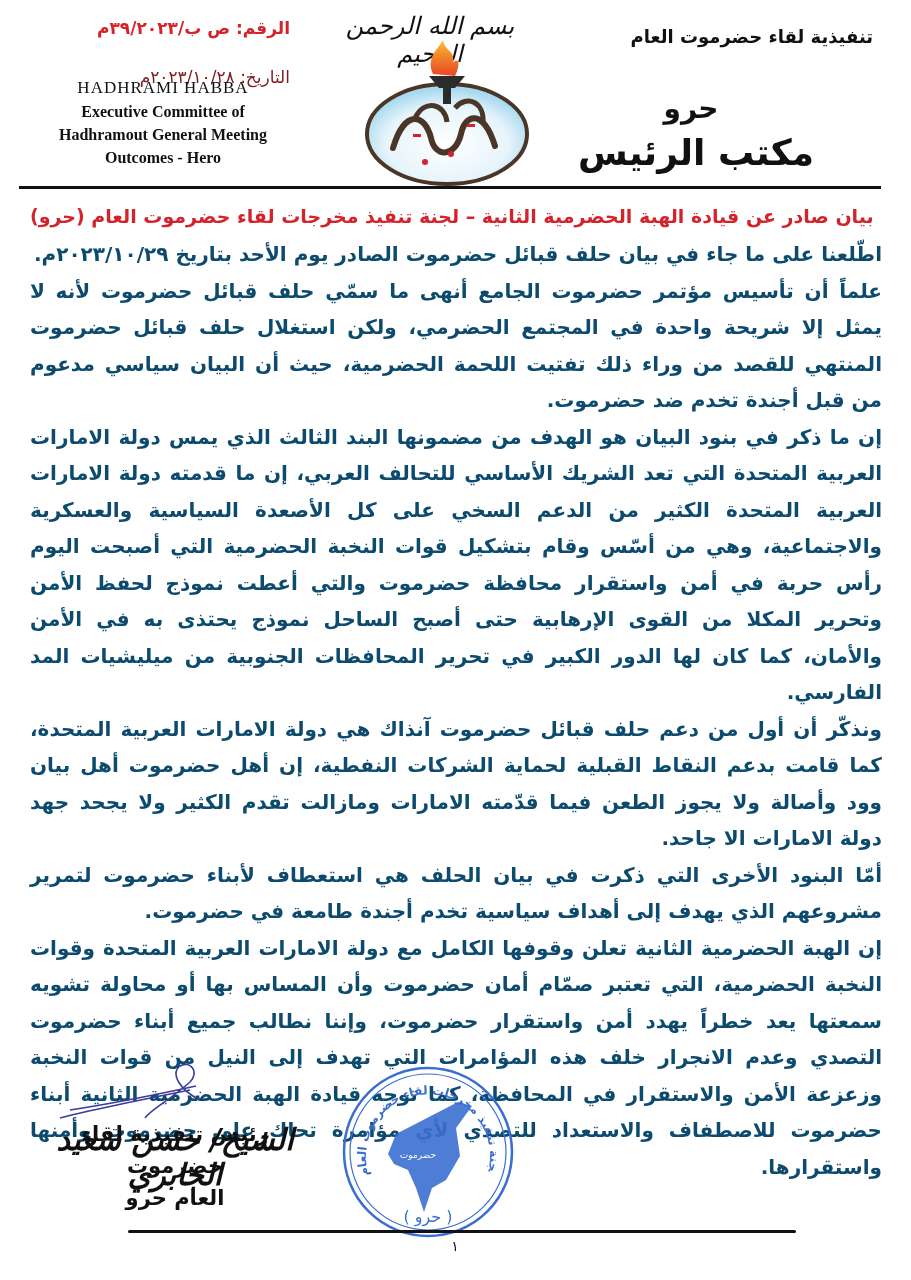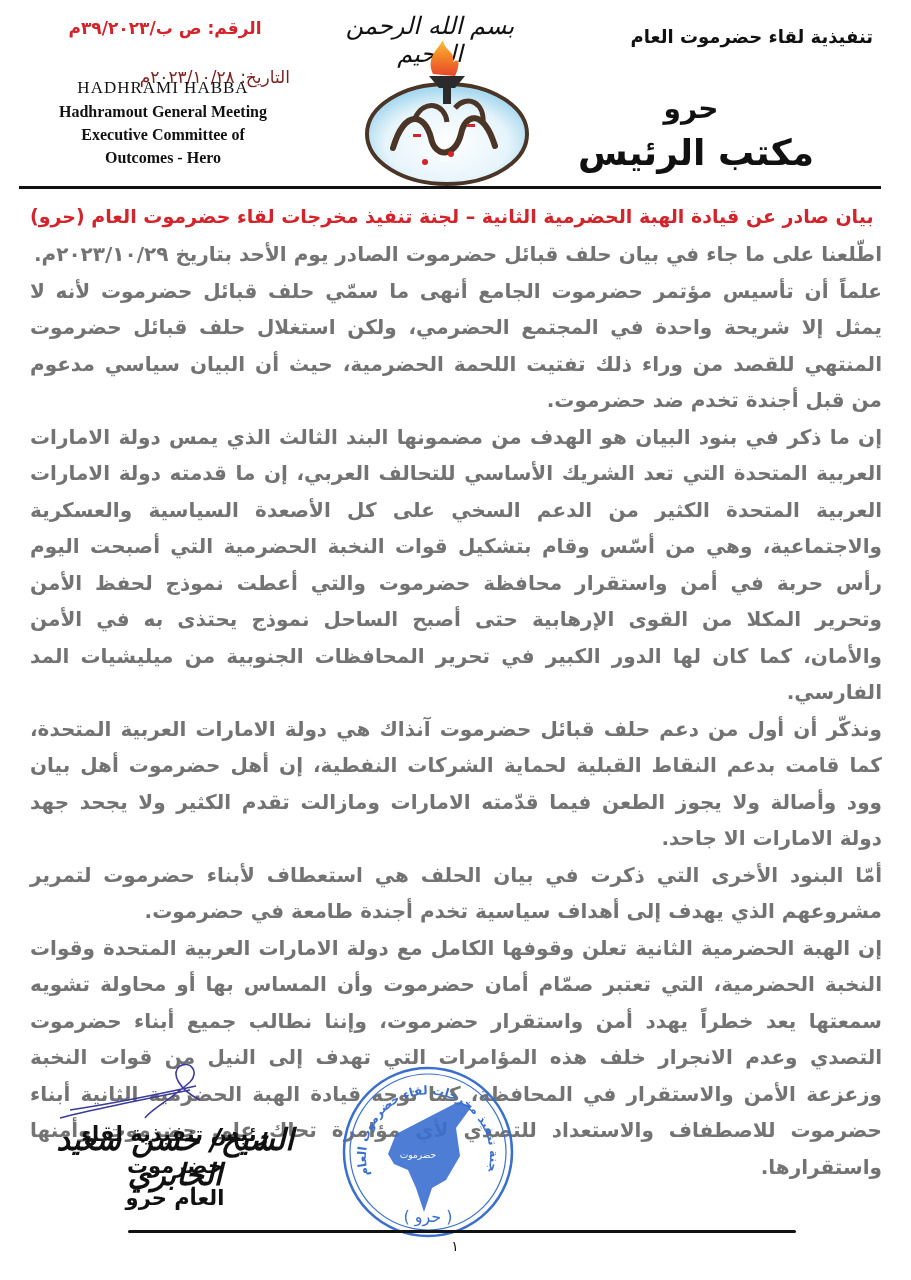--- a/index.html
+++ b/index.html
@@ -1,58 +1,58 @@
 <!DOCTYPE html>
 <html><head>
 <meta charset="utf-8">
 <style>
   html, body { margin:0; padding:0; background:#ffffff; }
   body { width:911px; height:1280px; position:relative; overflow:hidden; font-family:"DejaVu Sans", sans-serif; color:#111; }
   .abs { position:absolute; }
 
   
-  .ref-number { left:40px; top:18px; width:250px; text-align:center; direction:rtl; color:#d6222a; font-weight:bold; font-size:17px; font-family:"DejaVu Sans", sans-serif; }
+  .ref-number { left:40px; top:18px; width:250px; text-align:right; direction:rtl; color:#d6222a; font-weight:bold; font-size:17px; font-family:"DejaVu Sans", sans-serif; }
   .ref-date { left:40px; top:50px; width:250px; text-align:right; direction:rtl; color:#7f1d1d; font-size:17px; font-family:"DejaVu Sans", sans-serif;margin-top:17px; }
   .en-block { left:28px; top:76px; width:270px; text-align:center; font-family:"Liberation Serif", serif; color:#111; }
   .en-title { font-size:17px; letter-spacing:1px; line-height:24px; }
   .en-line { font-size:16px; font-weight:bold; line-height:23px; }
 
   
   .ar-org { right:38px; top:26px; width:360px; text-align:right; direction:rtl; font-weight:bold; font-size:18px; font-family:"DejaVu Sans", sans-serif; letter-spacing:-0.5px; }
   .ar-short { right:160px; top:92px; width:120px; text-align:center; direction:rtl; font-weight:bold; font-size:28px; }
   .ar-office { right:95px; top:132px; width:240px; text-align:center; direction:rtl; font-weight:bold; font-size:36px; }
   .basmala { left:325px; top:12px; width:210px; text-align:center; direction:rtl; font-size:24px; font-family:"DejaVu Serif", serif; font-style:italic; }
 
   
   .logo { left:355px; top:38px; width:185px; height:150px; }
 
   .header-rule { left:19px; top:186px; width:862px; height:3px; background:#111; }
 
   
   .statement-title { left:30px; top:205px; width:850px; direction:rtl; text-align:left; color:#d3242c; font-size:19px; font-weight:bold; }
-  .body-text { left:30px; top:236px; width:852px; direction:rtl; text-align:justify; font-size:20px; line-height:36.5px; font-weight:bold; color:#737373; }
+  .body-text { left:30px; top:236px; width:852px; direction:rtl; text-align:justify; font-size:20px; line-height:36.5px; font-weight:bold; color:#0c4a6e; }
   .body-text p { margin:0; text-align-last:right; }
 
   
   .signature-scribble { left:50px; top:1060px; width:150px; height:70px; }
   .signer-name { left:30px; top:1122px; width:290px; text-align:center; direction:rtl; font-family:"DejaVu Serif", serif; font-style:italic; font-weight:bold; font-size:30px; color:#111; }
   .signer-title { left:30px; top:1118px; width:290px; text-align:center; direction:rtl; font-size:21px; font-weight:bold; line-height:32px; }
   .stamp { left:338px; top:1062px; width:180px; height:180px; }
   .footer-rule { left:128px; top:1230px; width:668px; height:3px; background:#111; border-radius:2px; }
   .page-number { left:440px; top:1238px; width:30px; text-align:center; font-size:14px; }
 </style>
 </head>
 <body>
 
 <div class="abs ref-number">الرقم: ص ب/٣٩/٢٠٢٣م</div>
 <div class="abs ref-date">التاريخ: ٢٠٢٣/١٠/٢٨م</div>
 <div class="abs en-block">
   <div class="en-title">HADHRAMI HABBA</div>
+  <div class="en-line">Executive Committee of</div>
   <div class="en-line">Hadhramout General Meeting</div>
-  <div class="en-line">Executive Committee of</div>
   <div class="en-line">Outcomes - Hero</div>
 </div>
 
 <div class="abs basmala">بسم الله الرحمن الرحيم</div>
 
 <div class="abs logo">
   <svg width="185" height="150" viewBox="0 0 185 150">
     <defs>
       <radialGradient id="lg" cx="50%" cy="60%" r="55%">
         <stop offset="0%" stop-color="#ffffff"></stop>

